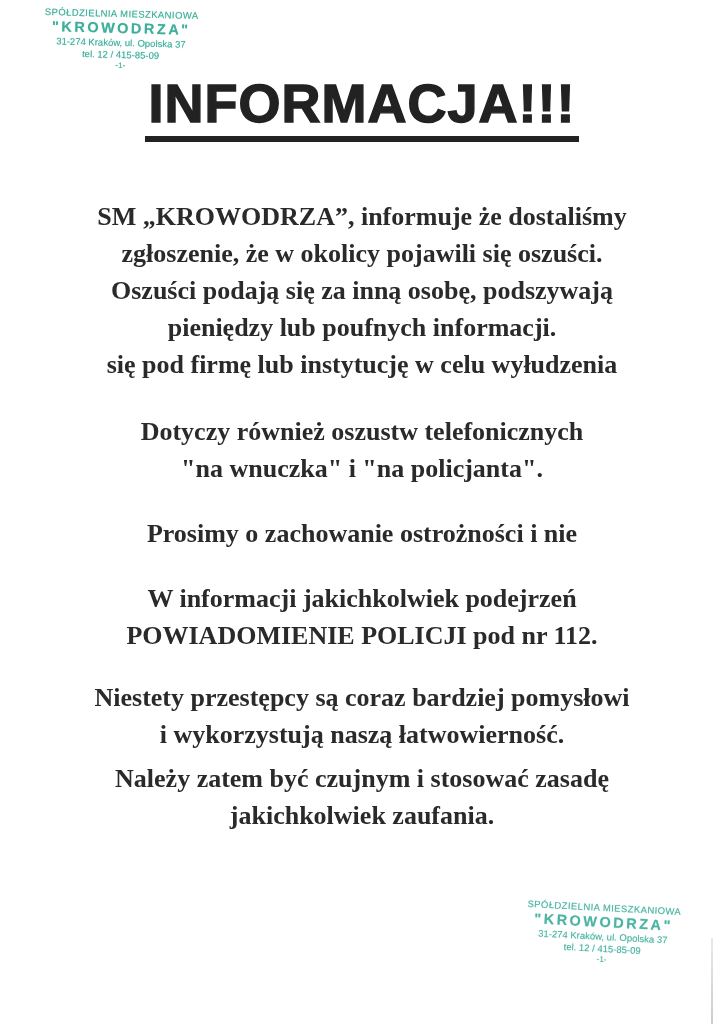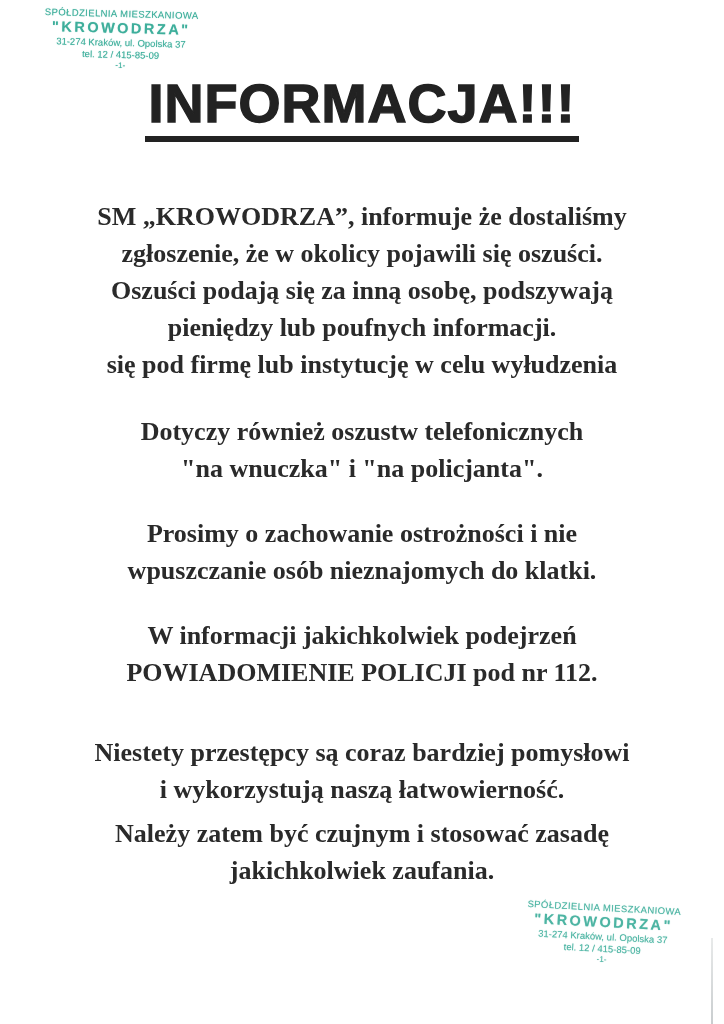--- a/index.html
+++ b/index.html
@@ -31,21 +31,21 @@
   
   .para{
     width:690px;margin:0 auto;text-align:center;
     font-weight:700;font-size:26px;line-height:37px;color:#2a2a2a;
   }
   .para .line{white-space:nowrap;}
   .p1{margin-top:56px;}
   .p2{margin-top:30px;}
   .p3{margin-top:28px;}
   .p4{margin-top:28px;}
-  .p5{margin-top:43px;}
+  .p5{margin-top:25px;}
   .p6{margin-top:7px;}
 
   
   .stamp{
     position:absolute;width:178px;text-align:center;
     font-family:"Liberation Sans", sans-serif;
     color:#2ea893;
     text-shadow:0 0 1px rgba(46,168,147,0.55);
     opacity:0.92;
   }
@@ -88,21 +88,20 @@
     <div class="line">się pod firmę lub instytucję w celu wyłudzenia</div>
   </div>
 
   <div class="para p2">
     <div class="line">Dotyczy również oszustw telefonicznych</div>
     <div class="line">"na wnuczka" i "na policjanta".</div>
   </div>
 
   <div class="para p3">
     <div class="line">Prosimy o zachowanie ostrożności i nie</div>
-    <div class="line">wpuszczanie osób nieznajomych do klatki.</div>
   </div>
 
   <div class="para p4">
     <div class="line">W informacji jakichkolwiek podejrzeń</div>
     <div class="line">POWIADOMIENIE POLICJI pod nr 112.</div>
   </div>
 
   <div class="para p5">
     <div class="line">Niestety przestępcy są coraz bardziej pomysłowi</div>
     <div class="line">i wykorzystują naszą łatwowierność.</div>

